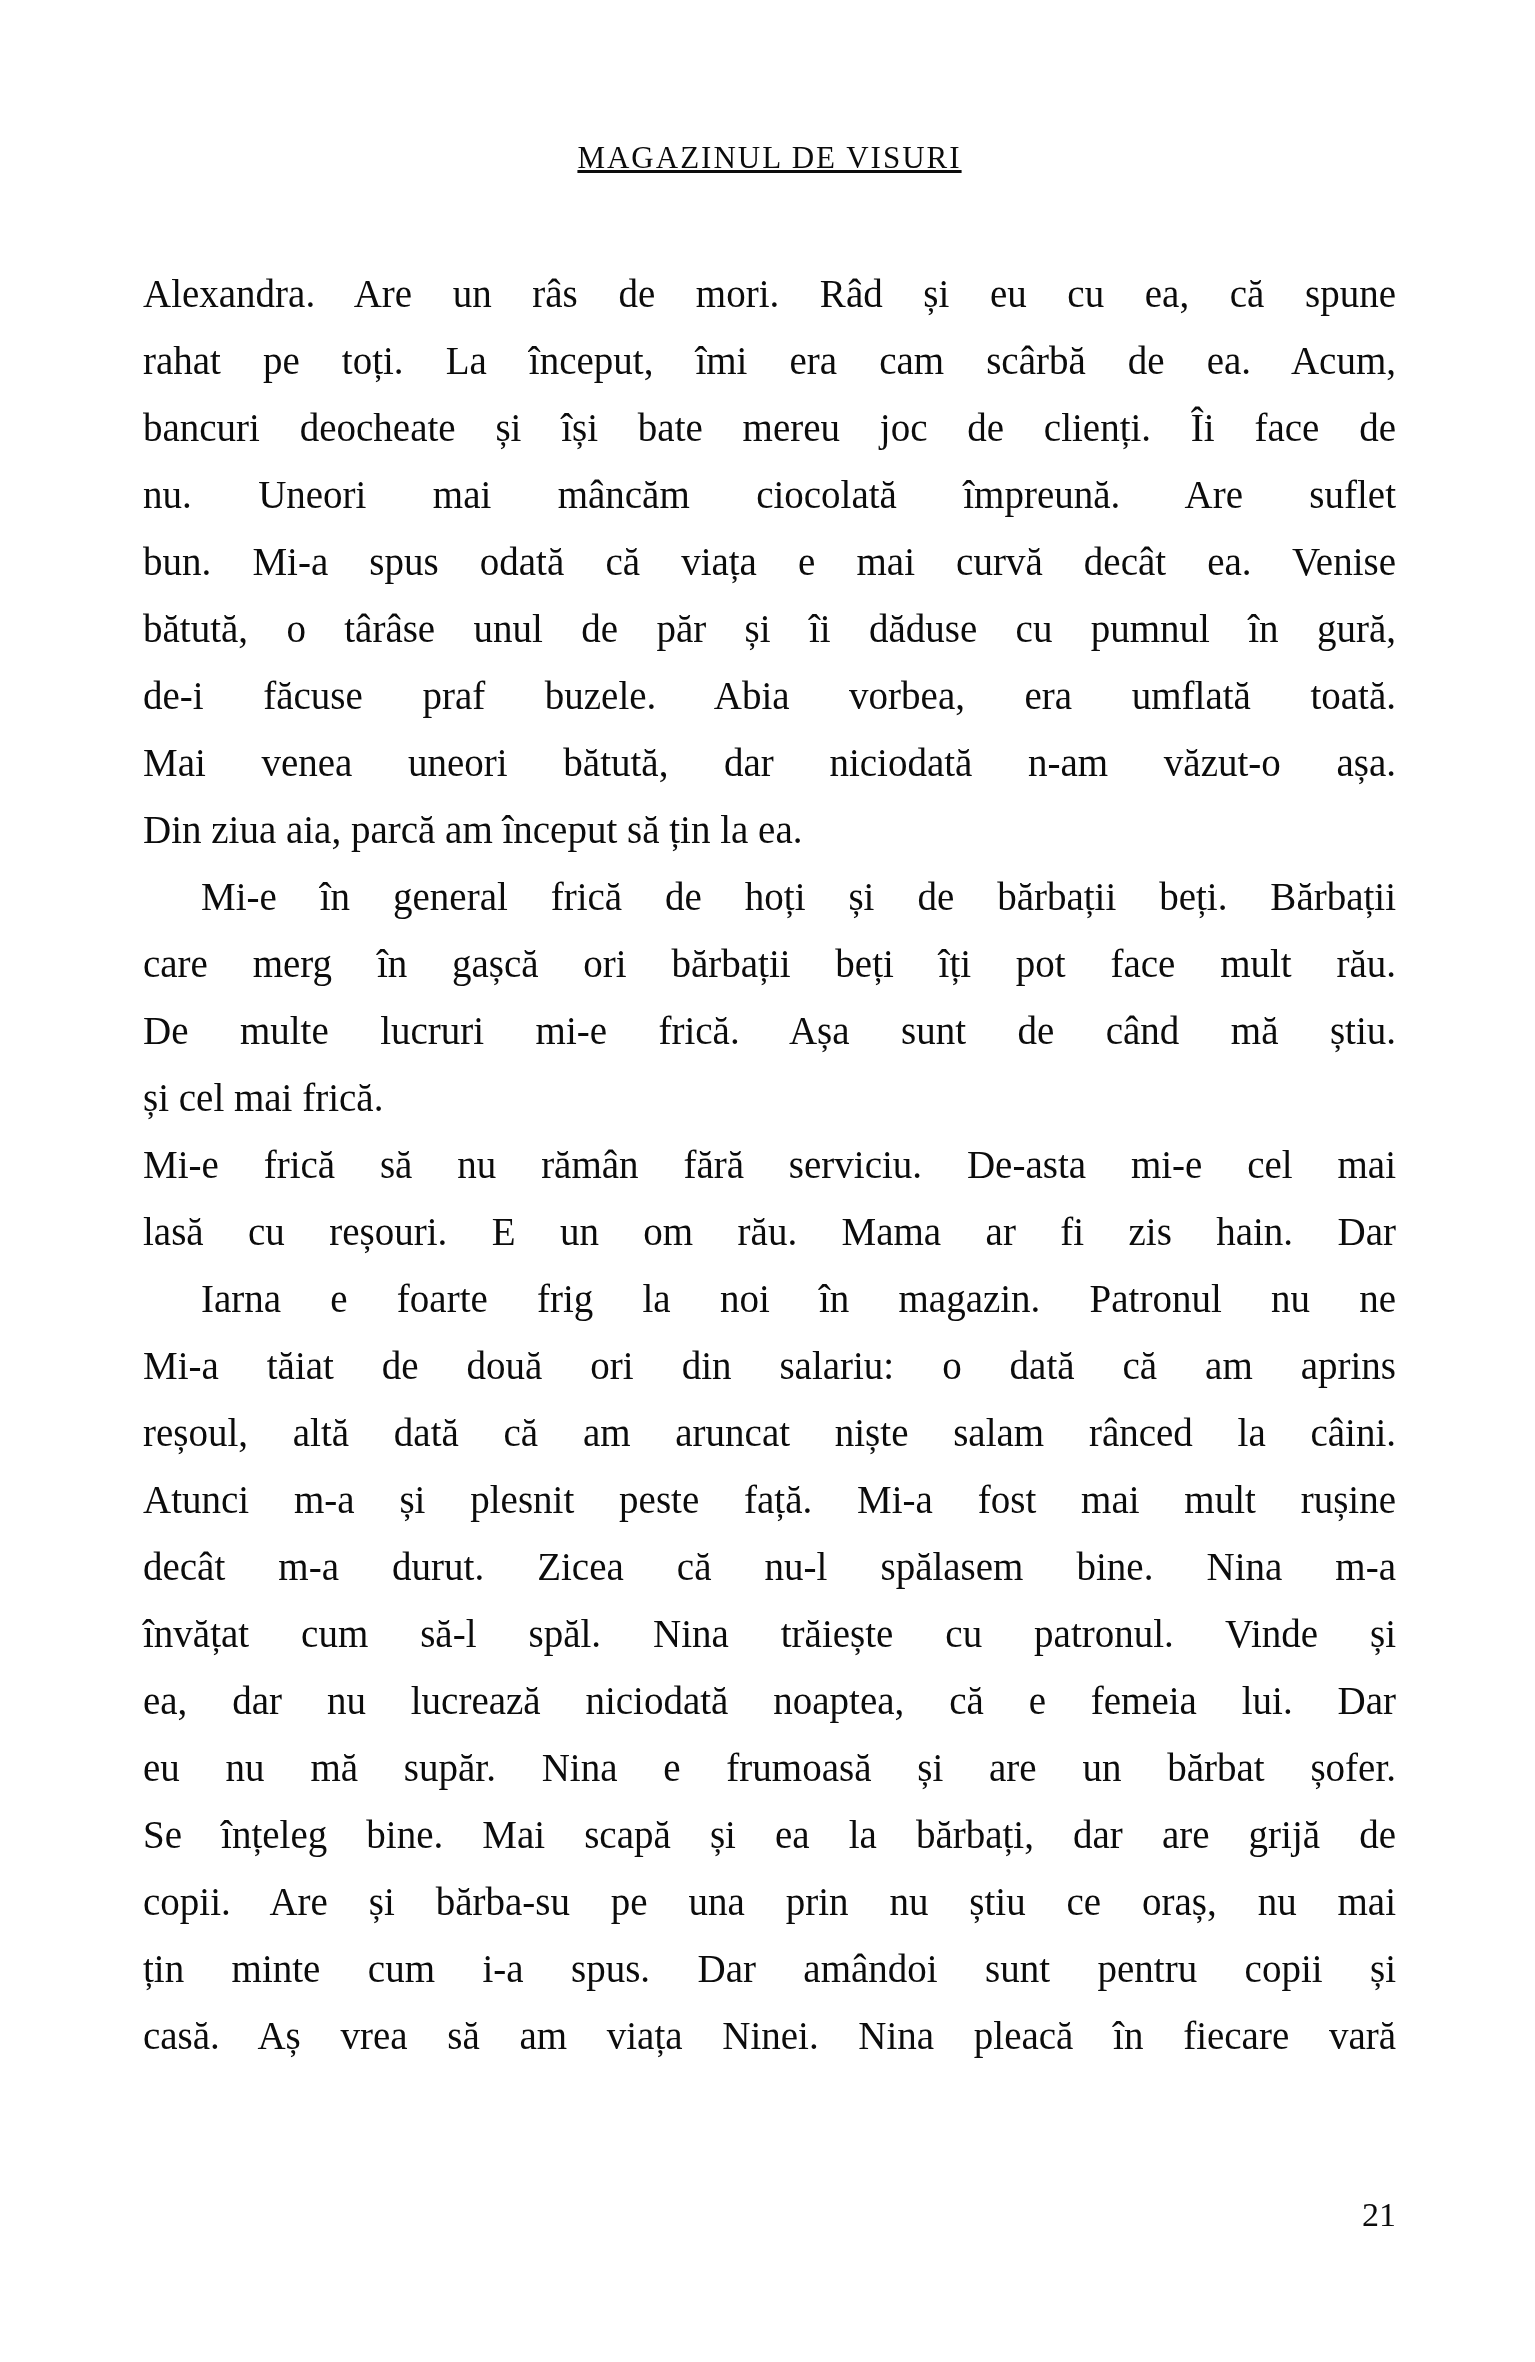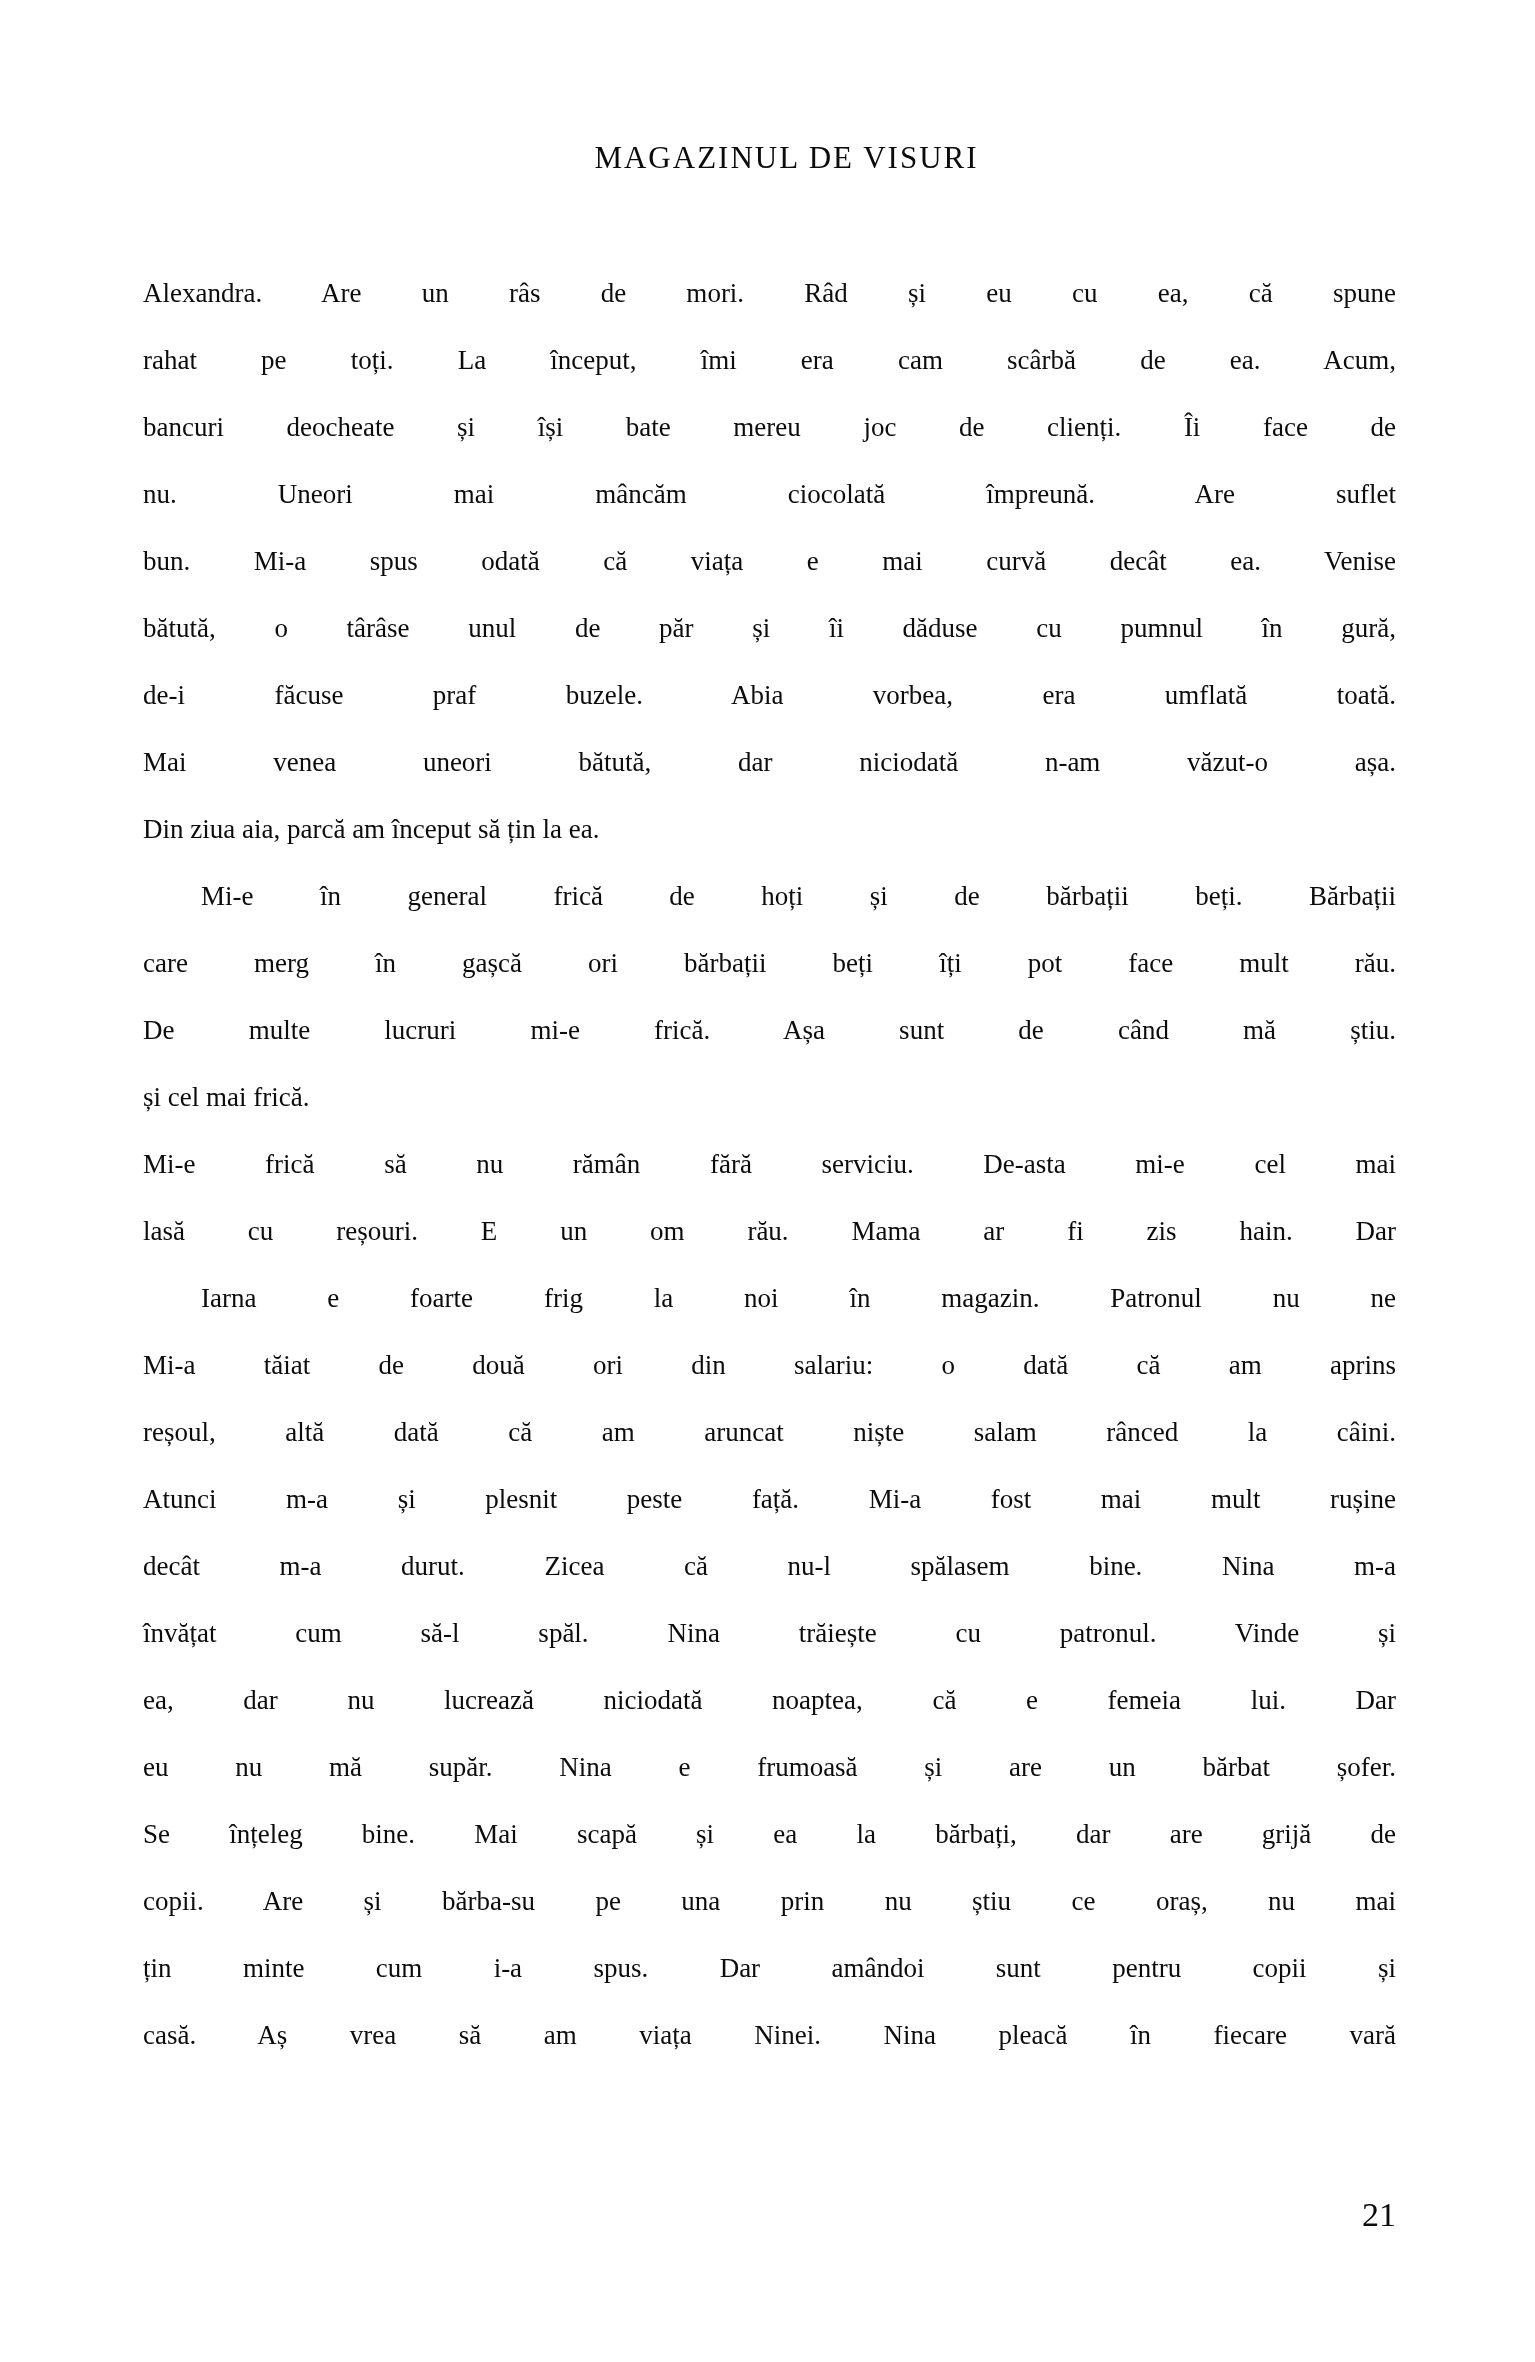--- a/index.html
+++ b/index.html
@@ -12,33 +12,34 @@
     width: 1535px;
     height: 2362px;
     background: #ffffff;
     font-family: "Liberation Serif", serif;
     color: #0c0c0c;
     overflow: hidden;
   }
   .running-header {
     position: absolute;
     top: 140px;
-    left: 160px;
+    left: 143px;
     width: 1253px;
     text-align: center;
     font-size: 31px;
     letter-spacing: 2px;
     white-space: nowrap;
+    text-decoration: underline;
   }
   .body-text {
     position: absolute;
     top: 260px;
     left: 143px;
     width: 1253px;
-    font-size: 27px;
+    font-size: 39px;
     line-height: 67px;
   }
   .line {
     text-align: justify;
     text-align-last: justify;
     height: 67px;
     overflow: visible;
   }
   .line.end {
     text-align-last: auto;

